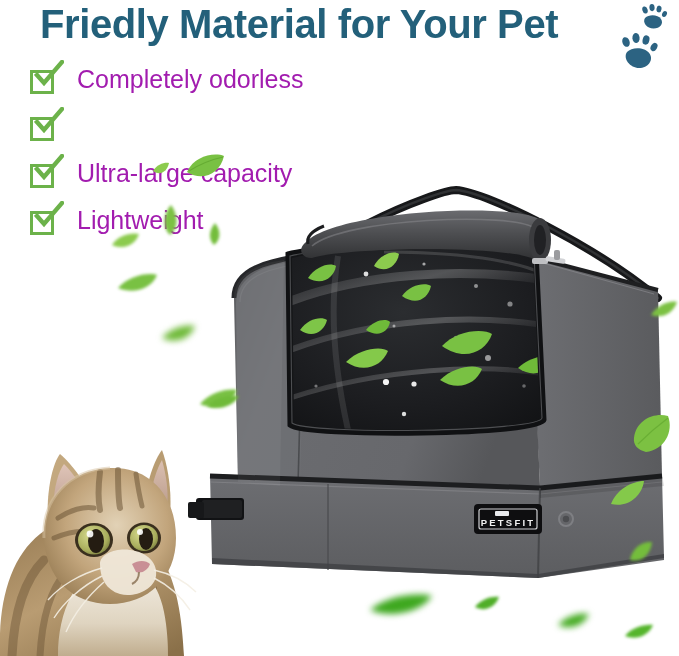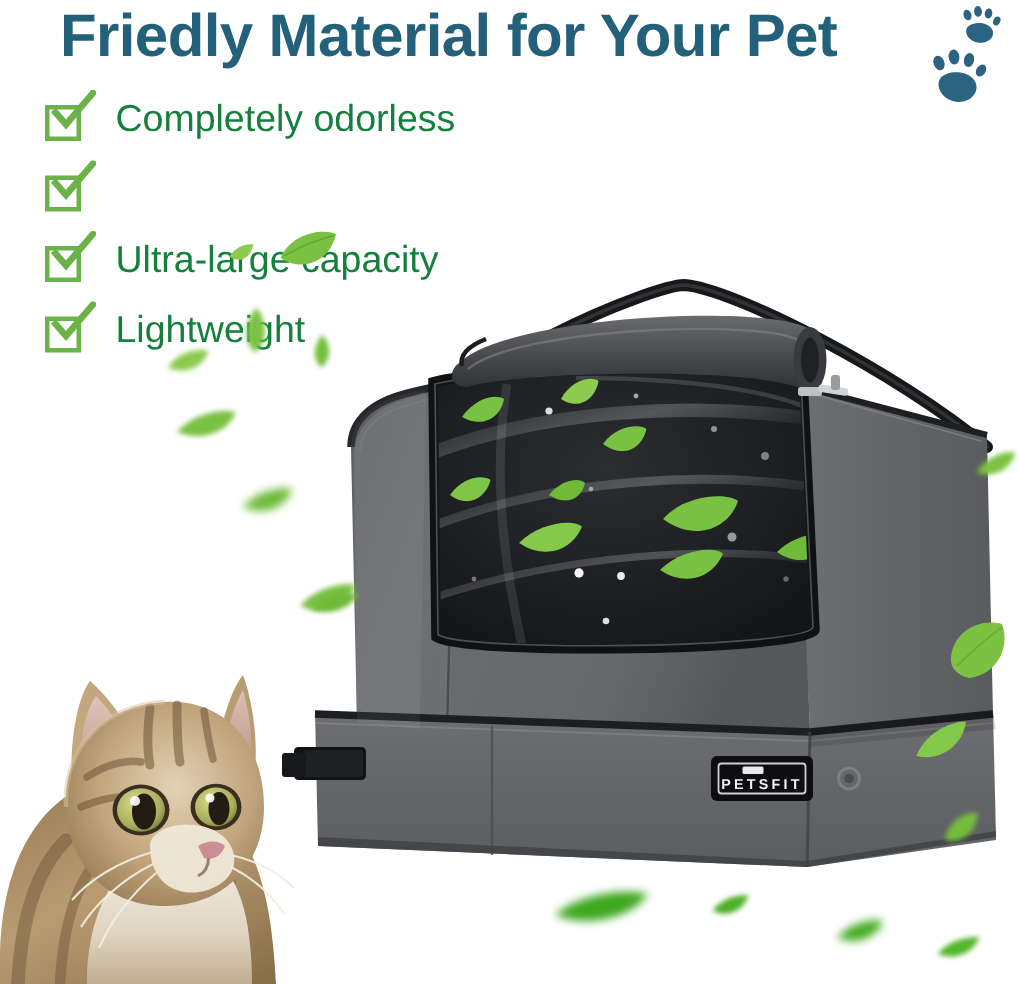--- a/index.html
+++ b/index.html
@@ -21,21 +21,21 @@
   .feature{position:relative;height:47px;}
   .feature .box{
     position:absolute;left:0;top:4px;width:24px;height:24px;
     border:3px solid #6cb24a;box-sizing:border-box;
   }
   .feature .tick{
     position:absolute;left:4px;top:-6px;width:30px;height:30px;
   }
   .feature .label{
     position:absolute;left:47px;top:-1px;
-    font-size:25px;color:#15803d;white-space:nowrap;
+    font-size:25px;color:#a21caf;white-space:nowrap;
   }
 
   
   .leaf{position:absolute;}
   .leaf.blur{filter:blur(1.6px);}
   .leaf.blur2{filter:blur(3px);}
 
   
   #cat{position:absolute;left:-4px;top:388px;width:226px;height:268px;}
 

